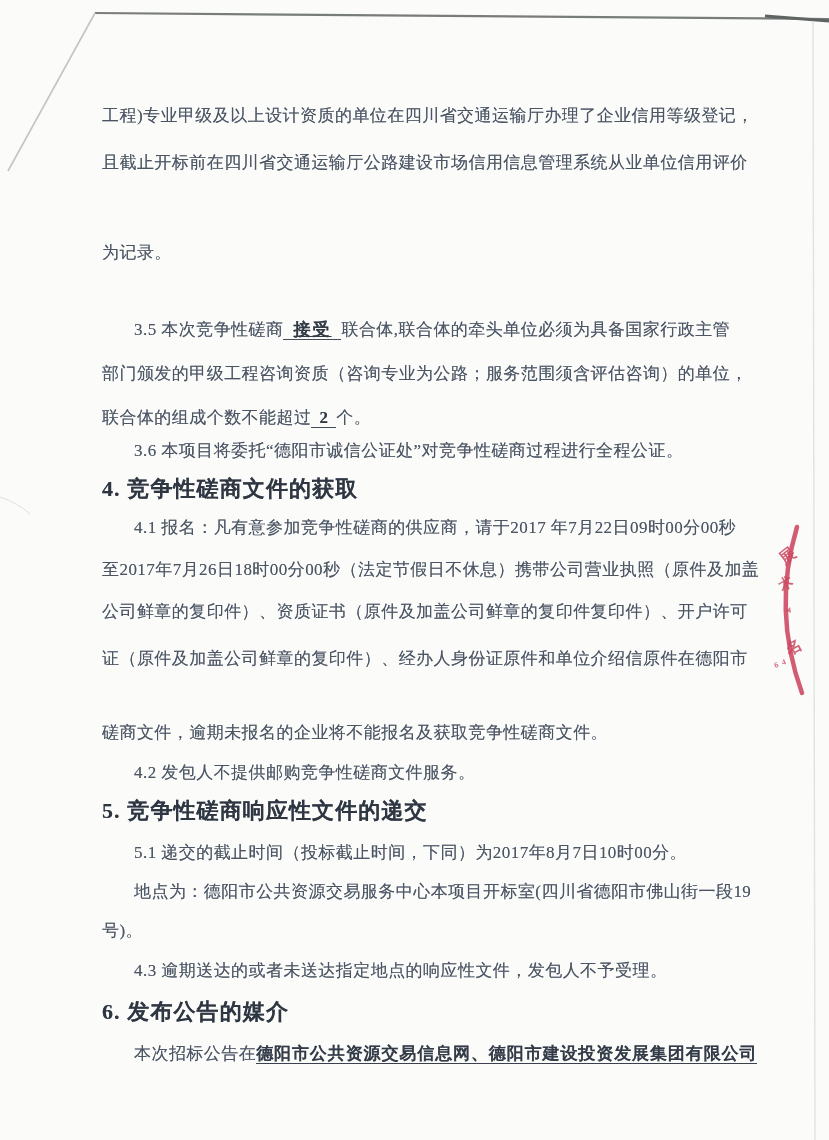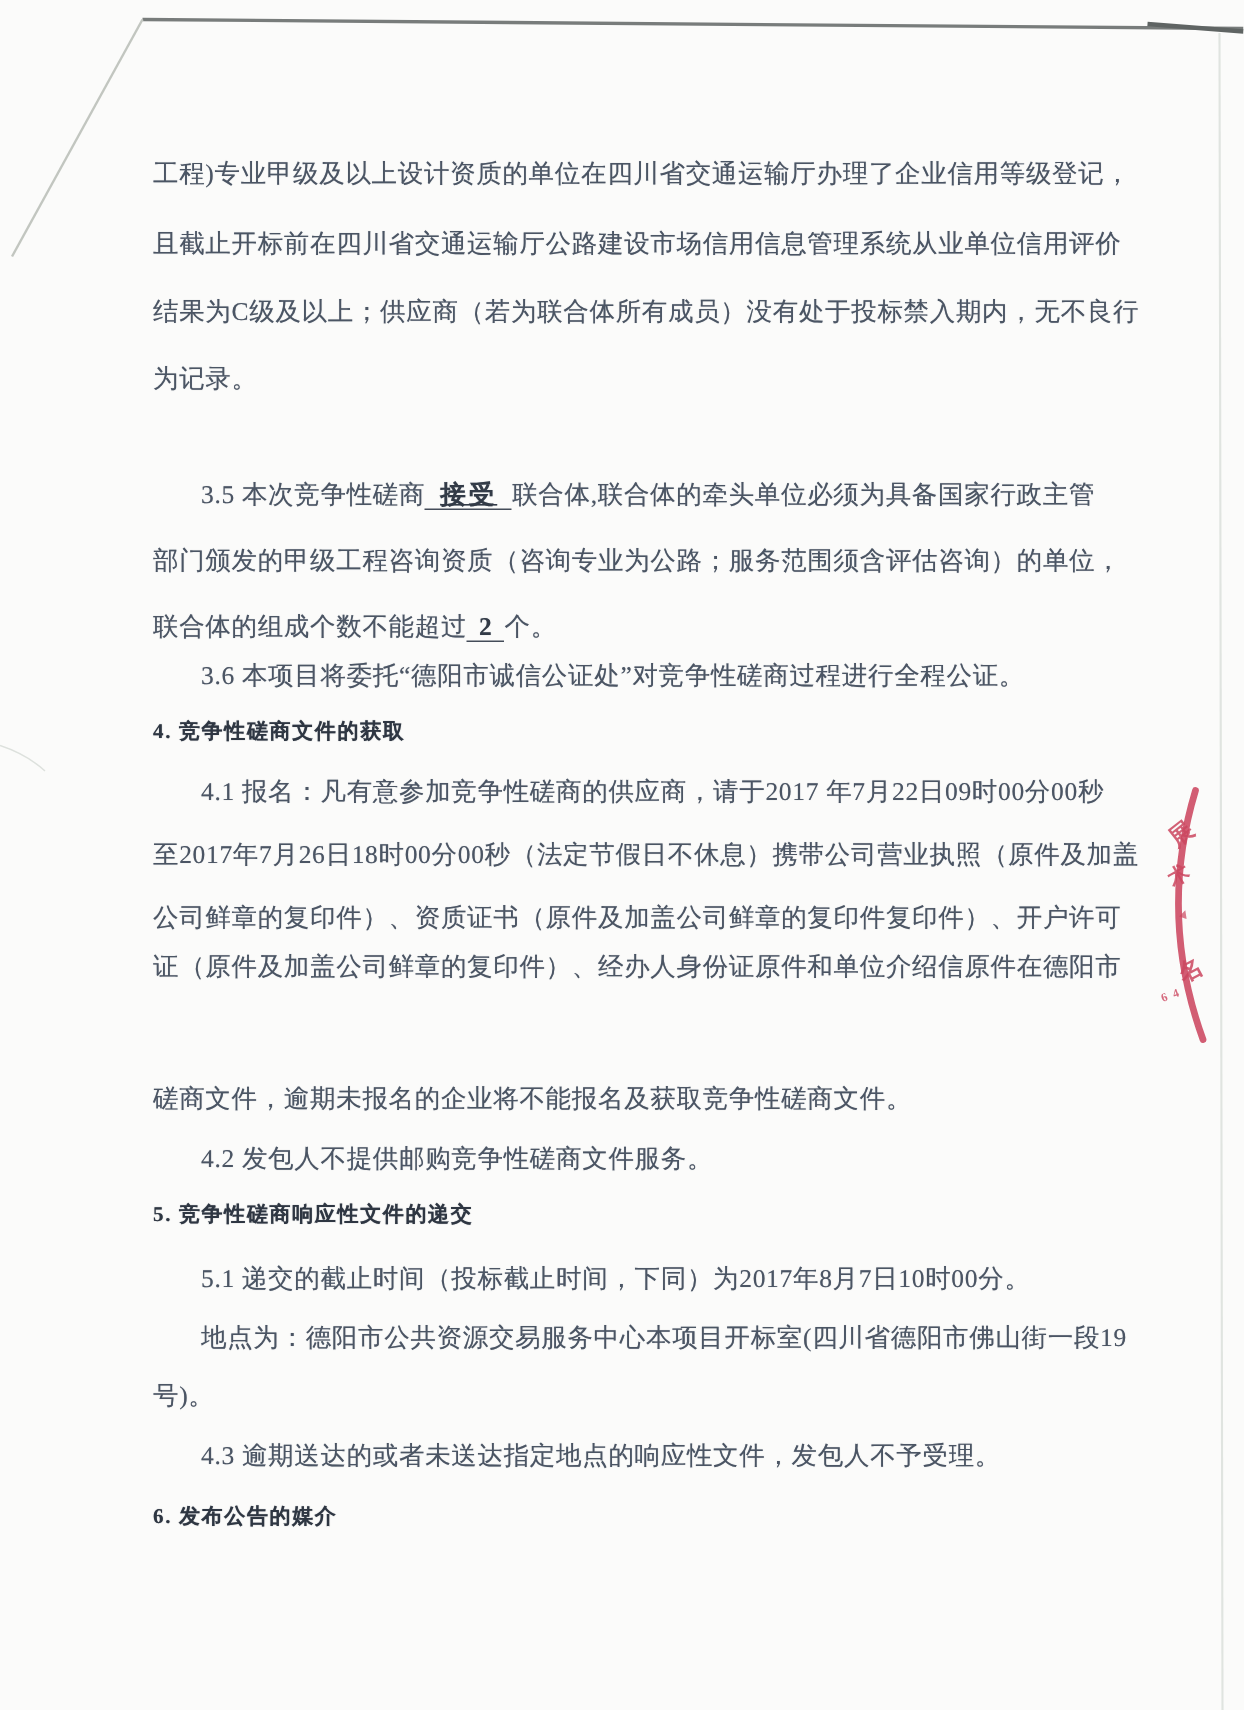--- a/index.html
+++ b/index.html
@@ -10,21 +10,21 @@
   }
   .page{position:absolute;inset:0;padding-left:28px;}
   svg.edges{position:absolute;left:0;top:0;width:829px;height:1140px;pointer-events:none;}
   .line{
     position:absolute;left:102px;width:680px;white-space:nowrap;
     font-size:17px;letter-spacing:0.45px;line-height:24px;
     color:#4b5564;text-shadow:0 0 .5px rgba(75,85,100,.55);
   }
   .indent{padding-left:32px;}
   .heading{
-    font-weight:bold;color:#2e3642;letter-spacing:1.1px;font-size:14px;
+    font-weight:bold;color:#2e3642;letter-spacing:1.1px;font-size:22px;
     text-shadow:0 0 .6px rgba(40,48,60,.6);
   }
   .u-accept{
     font-weight:bold;color:#333b47;border-bottom:1.6px solid #444c59;
     padding:0 10px;letter-spacing:2px;text-decoration:underline;
   }
   .u-num{
     font-weight:bold;color:#333b47;border-bottom:1.6px solid #444c59;
     padding:0 8px;
   }
@@ -51,54 +51,56 @@
     <path d="M95,13 L829,19" stroke="#787c7b" stroke-width="2.2" fill="none"></path>
     <path d="M765,16 L829,21" stroke="#5f6463" stroke-width="3" fill="none"></path>
     <path d="M95,13 L8,171" stroke="#c2c6c0" stroke-width="1.6" fill="none"></path>
     <path d="M813,22 L815,1140" stroke="#e0e4e0" stroke-width="1.4" fill="none"></path>
     <path d="M0,497 Q18,503 30,514" stroke="#dde1dd" stroke-width="1" fill="none"></path>
     <path d="M797,527 Q772,610 802,693" stroke="#cc4760" stroke-width="4.5" stroke-linecap="round" fill="none" opacity="0.88"></path>
   </svg>
 
   <div class="line" style="top:104px">工程)专业甲级及以上设计资质的单位在四川省交通运输厅办理了企业信用等级登记，</div>
   <div class="line" style="top:151px">且截止开标前在四川省交通运输厅公路建设市场信用信息管理系统从业单位信用评价</div>
-  <div class="line" style="top:196px">结果为C级及以上；供应商（若为联合体所有成员）没有处于投标禁入期内，无不良行</div>
   <div class="line" style="top:241px">为记录。</div>
 
 
   <div class="line indent" style="top:318px">
     <span>3.5 本次竞争性磋商</span><span class="u-accept">接受</span><span>联合体,联合体的牵头单位必须为具备国家行政主管</span>
   </div>
   <div class="line" style="top:362px">部门颁发的甲级工程咨询资质（咨询专业为公路；服务范围须含评估咨询）的单位，</div>
   <div class="line" style="top:406px">
     <span>联合体的组成个数不能超过</span><span class="u-num">2</span><span>个。</span>
   </div>
 
   <div class="line indent" style="top:439px">3.6 本项目将委托“德阳市诚信公证处”对竞争性磋商过程进行全程公证。</div>
 
   <div class="line heading" style="top:477px">4. 竞争性磋商文件的获取</div>
 
   <div class="line indent" style="top:516px">4.1 报名：凡有意参加竞争性磋商的供应商，请于2017 年7月22日09时00分00秒</div>
   <div class="line" style="top:558px">至2017年7月26日18时00分00秒（法定节假日不休息）携带公司营业执照（原件及加盖</div>
   <div class="line" style="top:600px">公司鲜章的复印件）、资质证书（原件及加盖公司鲜章的复印件复印件）、开户许可</div>
-  <div class="line" style="top:633px">证（原件及加盖公司鲜章的复印件）、经办人身份证原件和单位介绍信原件在德阳市</div>
+  <div class="line" style="top:647px">证（原件及加盖公司鲜章的复印件）、经办人身份证原件和单位介绍信原件在德阳市</div>
   <div class="line" style="top:721px">磋商文件，逾期未报名的企业将不能报名及获取竞争性磋商文件。</div>
 
   <div class="line indent" style="top:761px">4.2 发包人不提供邮购竞争性磋商文件服务。</div>
 
   <div class="line heading" style="top:799px">5. 竞争性磋商响应性文件的递交</div>
 
   <div class="line indent" style="top:841px">5.1 递交的截止时间（投标截止时间，下同）为2017年8月7日10时00分。</div>
   <div class="line indent" style="top:880px">地点为：德阳市公共资源交易服务中心本项目开标室(四川省德阳市佛山街一段19</div>
   <div class="line" style="top:919px">号)。</div>
 
   <div class="line indent" style="top:959px">4.3 逾期送达的或者未送达指定地点的响应性文件，发包人不予受理。</div>
 
   <div class="line heading" style="top:1000px">6. 发布公告的媒介</div>
 
+  <div class="line indent" style="top:1042px">
+    <span>本次招标公告在</span><span class="u-media">德阳市公共资源交易信息网、德阳市建设投资发展集团有限公司</span>
+  </div>
 
   <span class="seal-frag frag1">展</span>
   <span class="seal-frag frag2">术</span>
   <span class="seal-frag frag3">▲</span>
   <span class="seal-frag frag4">名</span>
   <span class="seal-frag frag5">6 4</span>
 
 </div>
 
 </body></html>

